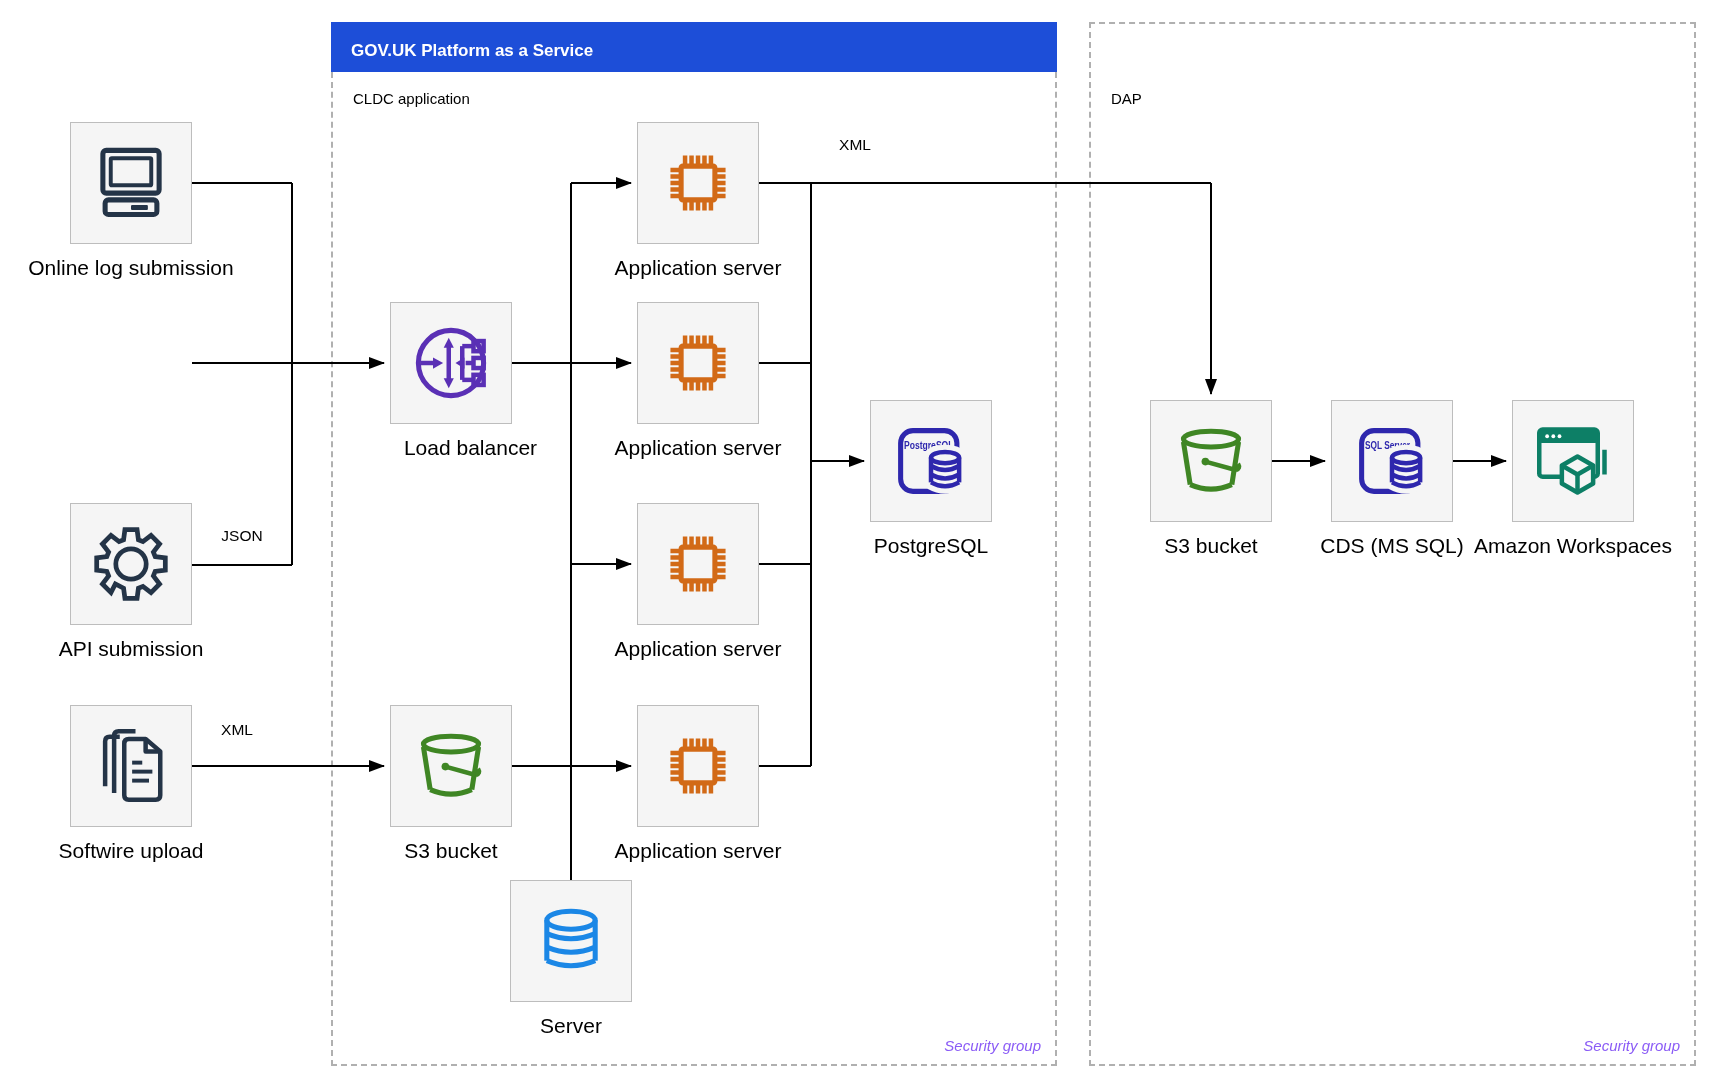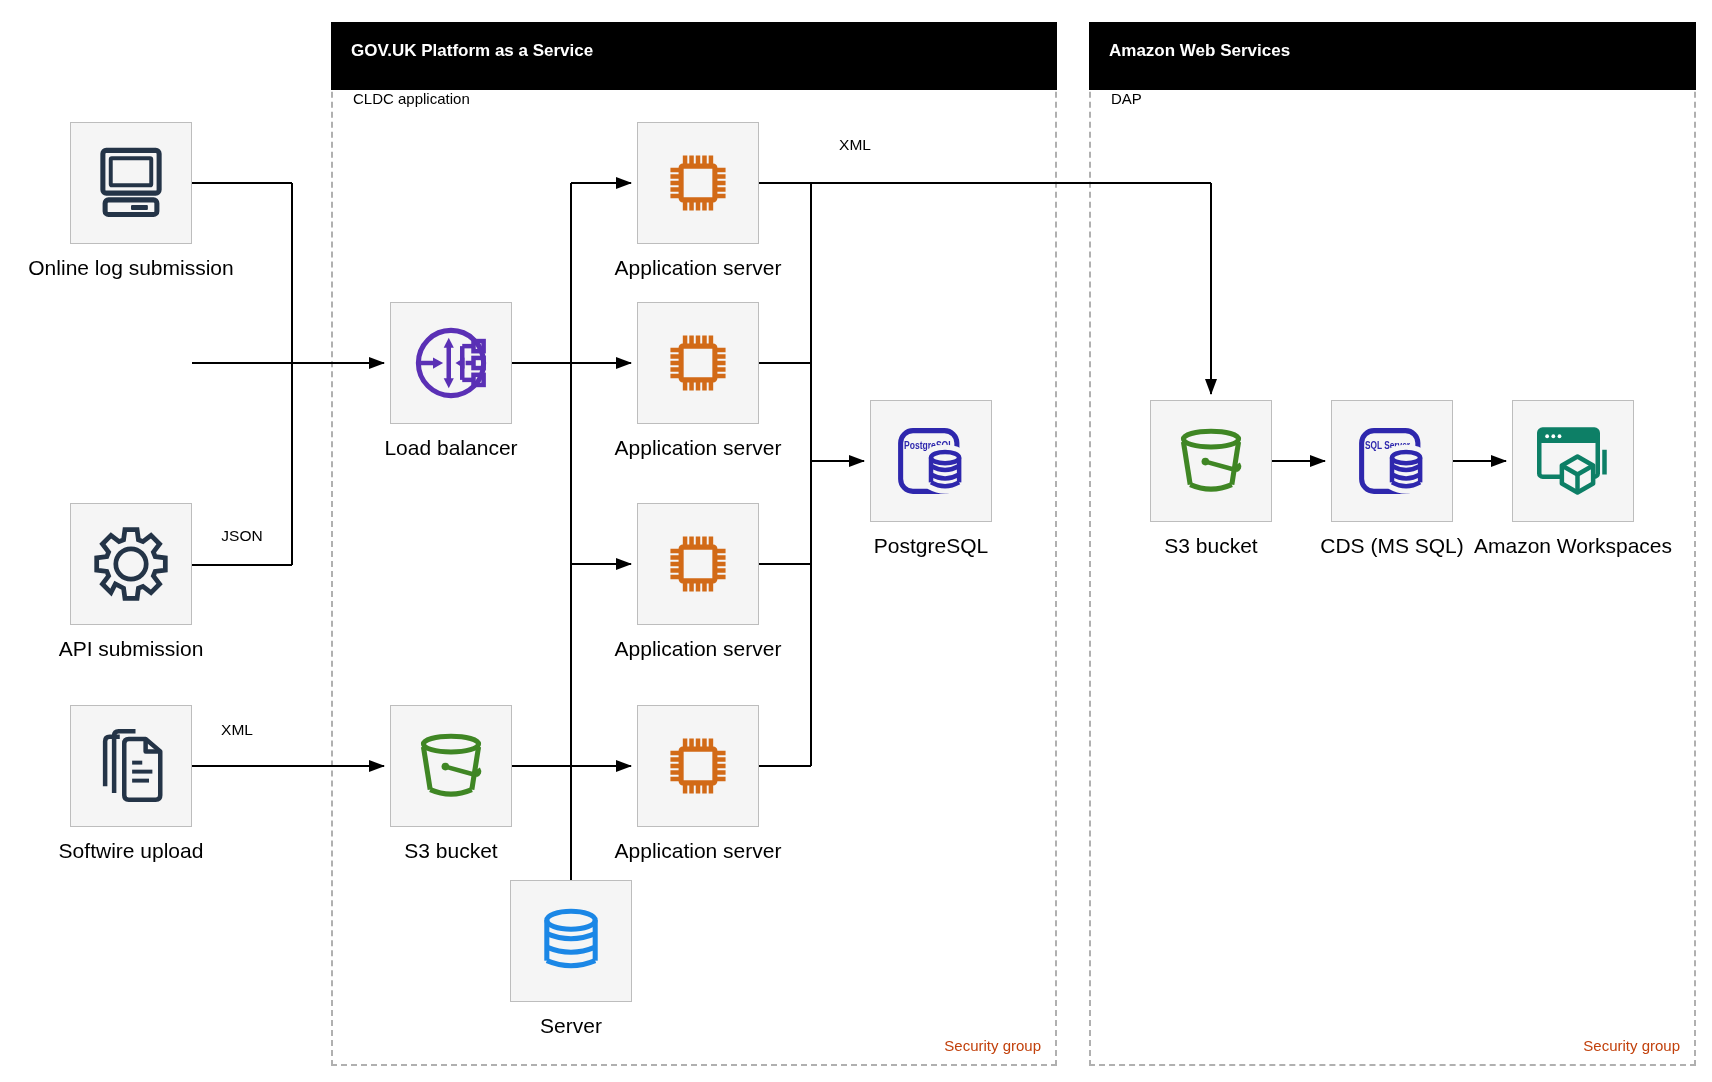--- a/index.html
+++ b/index.html
@@ -1,22 +1,22 @@
 <!DOCTYPE html>
 <html><head>
 <meta charset="utf-8">
 <style>
   html,body{margin:0;padding:0;background:#ffffff;font-family:"Liberation Sans",sans-serif;}
   #canvas{position:relative;width:1712px;height:1082px;background:#ffffff;overflow:hidden;}
 
   .container{position:absolute;border:2px dashed #b0b0b0;background:transparent;z-index:1;}
-  .chead{position:absolute;left:-2px;top:-2px;width:calc(100% + 4px);height:68px;background:#000000;
+  .chead{position:absolute;left:-2px;top:-2px;width:calc(100% + 4px);height:50px;background:#1d4ed8;
          color:#ffffff;font-weight:bold;font-size:17px;line-height:58px;padding-left:20px;box-sizing:border-box;}
   .csub{position:absolute;left:20px;top:66px;font-weight:normal;font-size:15px;color:#000;}
-  .cfoot{position:absolute;right:14px;bottom:10px;font-size:15px;color:#c2410c;}
+  .cfoot{position:absolute;right:14px;bottom:10px;font-size:15px;color:#8b5cf6;font-style:italic;}
 
   .node{position:absolute;width:122px;height:122px;z-index:3;}
   .nbox{position:absolute;left:0;top:0;width:122px;height:122px;background:#f5f5f5;
         border:1.5px solid #bdbdbd;box-sizing:border-box;display:flex;align-items:center;justify-content:center;}
   .nbox svg{width:90px;height:90px;}
   .nlabel{position:absolute;top:134px;left:50%;transform:translateX(-50%);
           white-space:nowrap;font-size:21px;color:#000;}
 
   #overlay{position:absolute;left:0;top:0;z-index:2;pointer-events:none;}
   .edge-label{position:absolute;width:90px;text-align:center;font-size:15.5px;color:#000;z-index:3;}
@@ -35,21 +35,20 @@
 </svg>
 
 <div id="canvas">
 
   <div class="container" style="left:331px;top:22px;width:722px;height:1040px;">
     <div class="chead">GOV.UK Platform as a Service</div>
     <div class="csub">CLDC application</div>
     <div class="cfoot">Security group</div>
   </div>
   <div class="container" style="left:1089px;top:22px;width:603px;height:1040px;">
-    <div class="chead">Amazon Web Services</div>
     <div class="csub">DAP</div>
     <div class="cfoot">Security group</div>
   </div>
 
   <svg id="overlay" width="1712" height="1082" viewBox="0 0 1712 1082">
     <defs>
       <marker id="arr" markerUnits="userSpaceOnUse" markerWidth="18" markerHeight="14" viewBox="0 0 18 14" refX="16" refY="7" orient="auto">
         <path d="M1,1 L17,7 L1,13 Z" fill="#000"></path>
       </marker>
     </defs>
@@ -117,21 +116,21 @@
         <path d="M53,16 H38 Q34,16 34,20 V66 Q34,70 38,70 H62 Q66,70 66,66 V27 Z" stroke-width="4" stroke-linejoin="round"></path>
         <path d="M53,16 V27 H66" stroke-width="4" stroke-linejoin="round"></path>
         <path d="M41,37 H50" stroke-width="3.5"></path>
         <path d="M41,45 H59" stroke-width="3.5"></path>
         <path d="M41,53 H56" stroke-width="3.5"></path>
       </svg>
     </div>
     <div class="nlabel">Softwire upload</div>
   </div>
 
-  <div class="node" style="left:390px;top:302px;">
+  <div class="node" style="left:390px;top:302px;padding-left:39px;">
     <div class="nbox">
       <svg viewBox="0 0 80 80" fill="none" stroke="#5a30b5">
         <circle cx="40" cy="40" r="29" stroke-width="4.5"></circle>
         <path d="M13,40 H24" stroke-width="4"></path>
         <path d="M24,35 L33,40 L24,45 Z" fill="#5a30b5" stroke="none"></path>
         <path d="M38,25 V55" stroke-width="4"></path>
         <path d="M33.5,26.5 L38,17.5 L42.5,26.5 Z" fill="#5a30b5" stroke="none"></path>
         <path d="M33.5,53.5 L38,62.5 L42.5,53.5 Z" fill="#5a30b5" stroke="none"></path>
         <path d="M50,25 V55" stroke-width="4"></path>
         <path d="M50,25 H60" stroke-width="4"></path>

